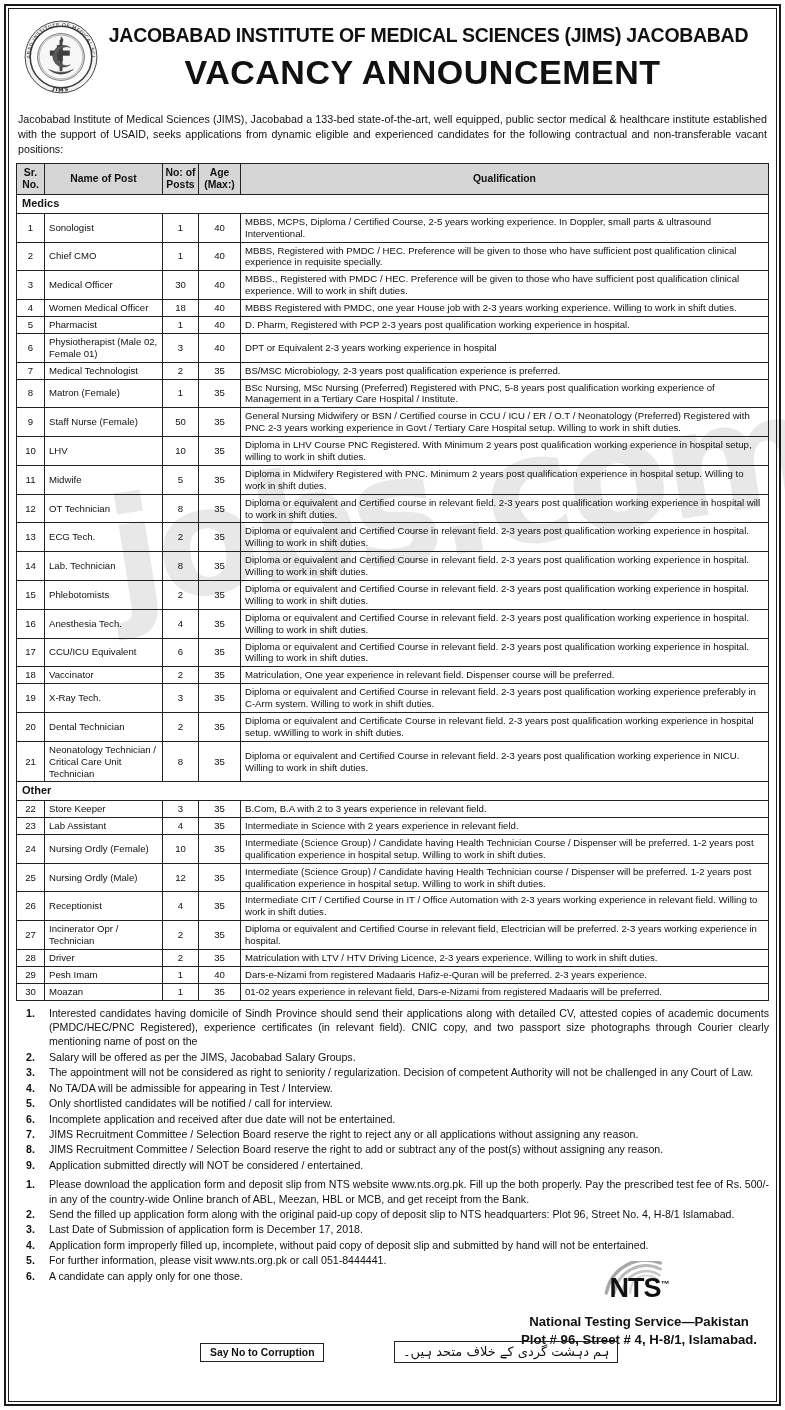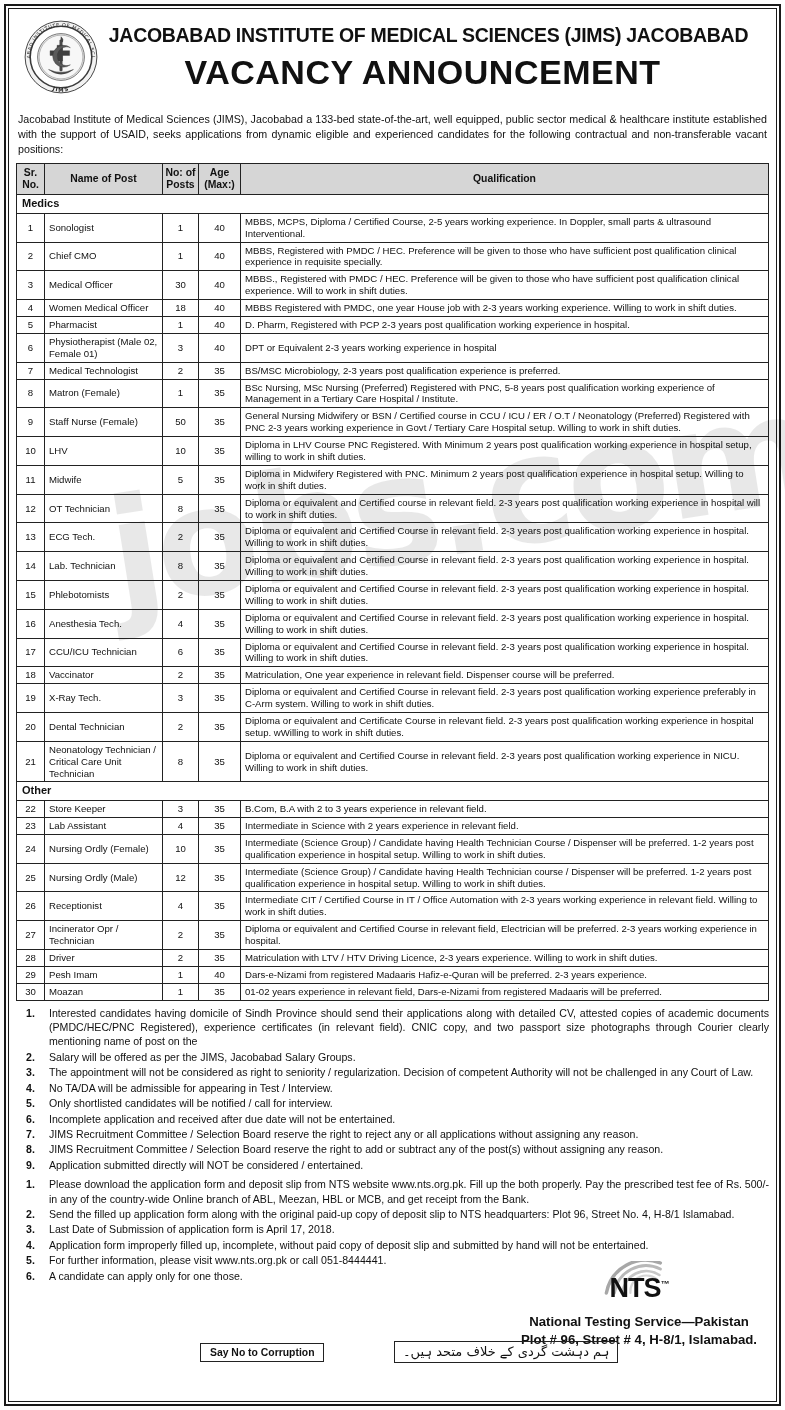--- a/index.html
+++ b/index.html
@@ -398,21 +398,21 @@
           </tr>
           <tr>
             <td class="sr">16</td>
             <td class="post">Anesthesia Tech.</td>
             <td class="posts">4</td>
             <td class="age">35</td>
             <td class="qual">Diploma or equivalent and Certified Course in relevant field. 2-3 years post qualification working experience in hospital. Willing to work in shift duties.</td>
           </tr>
           <tr>
             <td class="sr">17</td>
-            <td class="post">CCU/ICU Technician</td>
+            <td class="post">CCU/ICU Equivalent</td>
             <td class="posts">6</td>
             <td class="age">35</td>
             <td class="qual">Diploma or equivalent and Certified Course in relevant field. 2-3 years post qualification working experience in hospital. Willing to work in shift duties.</td>
           </tr>
           <tr>
             <td class="sr">18</td>
             <td class="post">Vaccinator</td>
             <td class="posts">2</td>
             <td class="age">35</td>
             <td class="qual">Matriculation, One year experience in relevant field. Dispenser course will be preferred.</td>
@@ -516,21 +516,21 @@
         <li><span class="num">6.</span><span>Incomplete application and received after due date will not be entertained.</span></li>
         <li><span class="num">7.</span><span>JIMS Recruitment Committee / Selection Board reserve the right to reject any or all applications without assigning any reason.</span></li>
         <li><span class="num">8.</span><span>JIMS Recruitment Committee / Selection Board reserve the right to add or subtract any of the post(s) without assigning any reason.</span></li>
         <li><span class="num">9.</span><span>Application submitted directly will NOT be considered / entertained.</span></li>
       </ol>
 
 
     <ol class="notes" id="howto-list">
         <li><span class="num">1.</span><span>Please download the application form and deposit slip from NTS website www.nts.org.pk. Fill up the both properly. Pay the prescribed test fee of Rs. 500/- in any of the country-wide Online branch of ABL, Meezan, HBL or MCB, and get receipt from the Bank.</span></li>
         <li><span class="num">2.</span><span>Send the filled up application form along with the original paid-up copy of deposit slip to NTS headquarters: Plot 96, Street No. 4, H-8/1 Islamabad.</span></li>
-        <li><span class="num">3.</span><span>Last Date of Submission of application form is April 17, 2018.</span></li>
+        <li><span class="num">3.</span><span>Last Date of Submission of application form is December 17, 2018.</span></li>
         <li><span class="num">4.</span><span>Application form improperly filled up, incomplete, without paid copy of deposit slip and submitted by hand will not be entertained.</span></li>
         <li><span class="num">5.</span><span>For further information, please visit www.nts.org.pk or call 051-8444441.</span></li>
         <li><span class="num">6.</span><span>A candidate can apply only for one those.</span></li>
       </ol>
 
     <div class="footer">
 
       <div class="nts-block">
         <div class="nts-logo">
           <span class="nts-swoosh">

